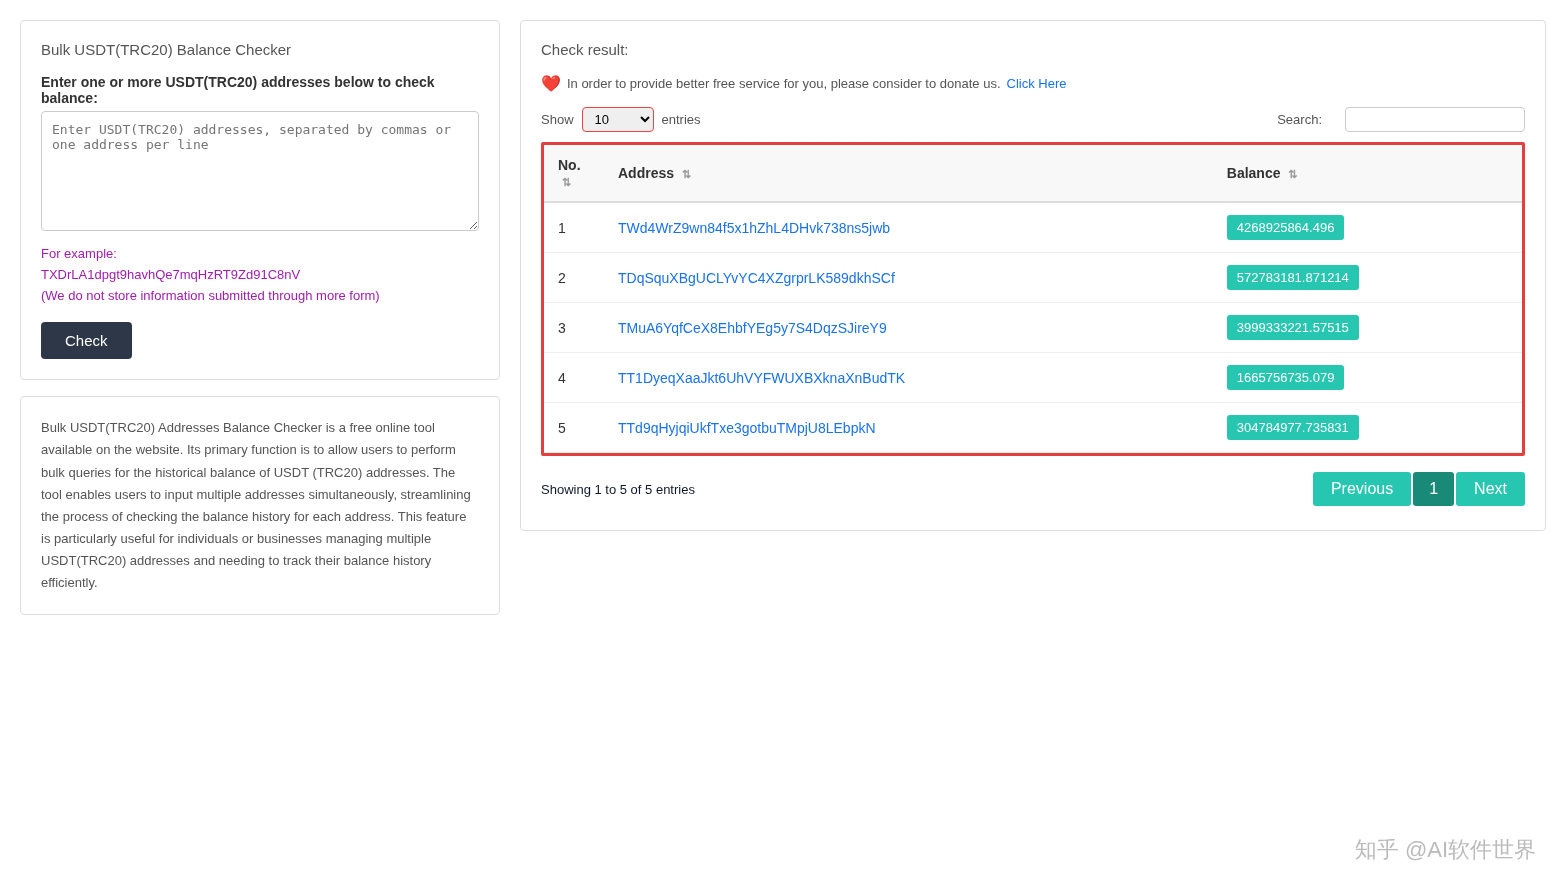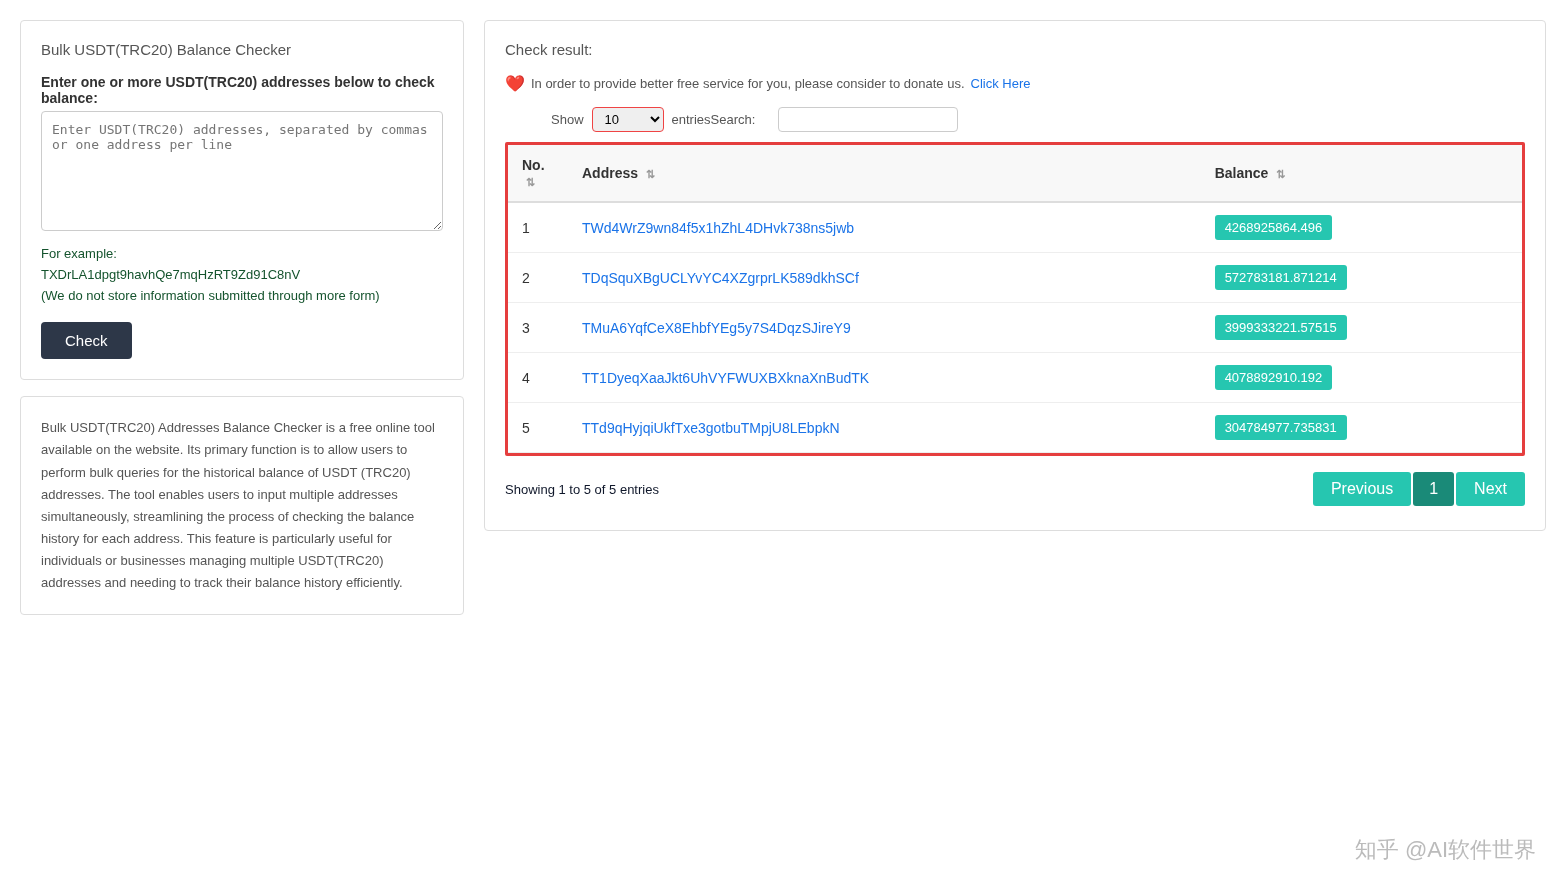--- a/index.html
+++ b/index.html
@@ -10,21 +10,21 @@
       font-size: 14px;
     }
     .page-wrapper {
       display: flex;
       min-height: 895px;
       padding: 20px;
       gap: 20px;
       background: #fff;
     }
     .left-panel {
-      width: 444px;
+      width: 480px;
       flex-shrink: 0;
     }
     .right-panel {
       flex: 1;
     }
     .panel-card {
       background: #fff;
       border: 1px solid #ddd;
       border-radius: 4px;
       padding: 20px;
@@ -48,21 +48,21 @@
       border: 1px solid #ccc;
       border-radius: 4px;
       padding: 10px;
       font-size: 13px;
       color: #aaa;
       resize: vertical;
       outline: none;
     }
     .example-text {
       font-size: 13px;
-      color: #14532d;
+      color: #a21caf;
       margin-top: 10px;
       margin-bottom: 16px;
       line-height: 1.6;
     }
     .check-btn {
       background: #2d3748;
       color: #fff;
       border: none;
       border-radius: 4px;
       padding: 10px 24px;
@@ -91,22 +91,22 @@
       color: #555;
     }
     .donate-bar a {
       color: #1a73e8;
       text-decoration: none;
     }
     .heart-icon { color: #e53e3e; font-size: 16px; }
     .controls-row {
       display: flex;
       align-items: center;
+      justify-content: space-between;
       margin-bottom: 10px;
-      margin-left: 46px;
     }
     .show-entries {
       display: flex;
       align-items: center;
       gap: 8px;
       font-size: 13px;
       color: #555;
     }
     .show-entries select {
       border: 1px solid #ef4444;
@@ -326,21 +326,21 @@
       <td>
         <span class="balance-badge">3999333221.57515</span>
       </td>
     </tr>
               <tr>
       <td class="row-no">4</td>
       <td>
         <a class="address-link" href="#">TT1DyeqXaaJkt6UhVYFWUXBXknaXnBudTK</a>
       </td>
       <td>
-        <span class="balance-badge">4078892910.192</span>
+        <span class="balance-badge">1665756735.079</span>
       </td>
     </tr>
               <tr>
       <td class="row-no">5</td>
       <td>
         <a class="address-link" href="#">TTd9qHyjqiUkfTxe3gotbuTMpjU8LEbpkN</a>
       </td>
       <td>
         <span class="balance-badge">304784977.735831</span>
       </td>

